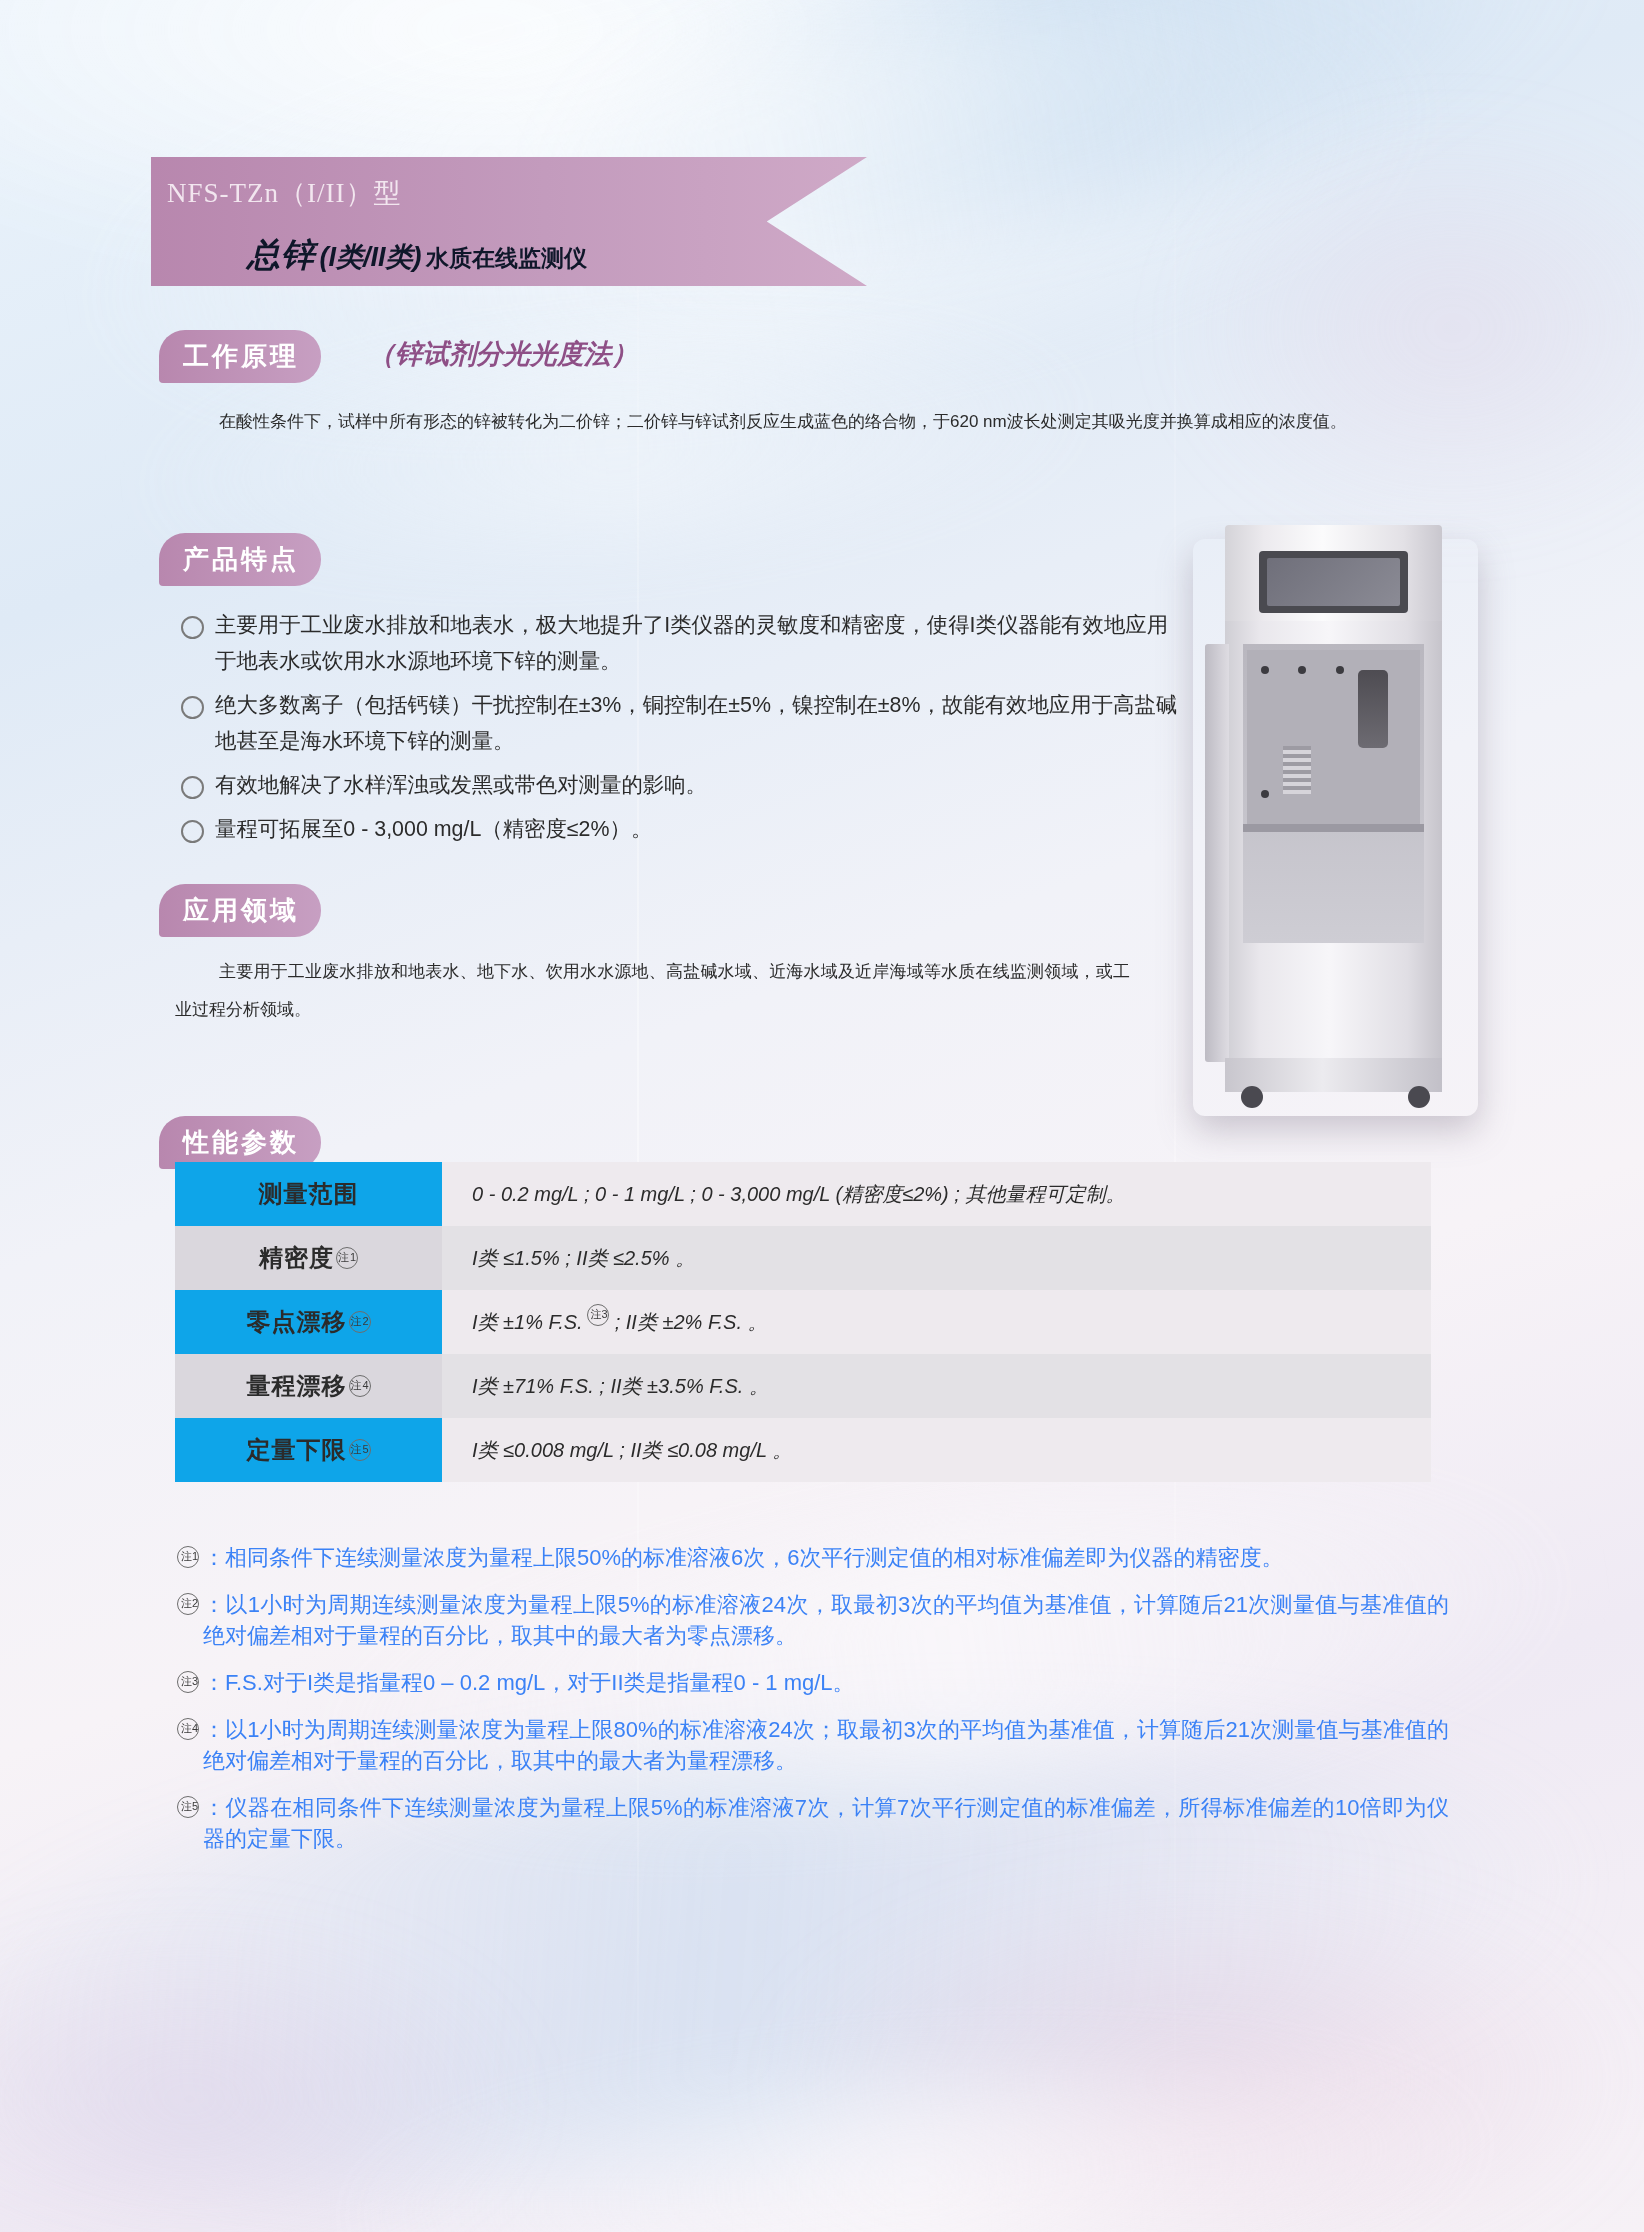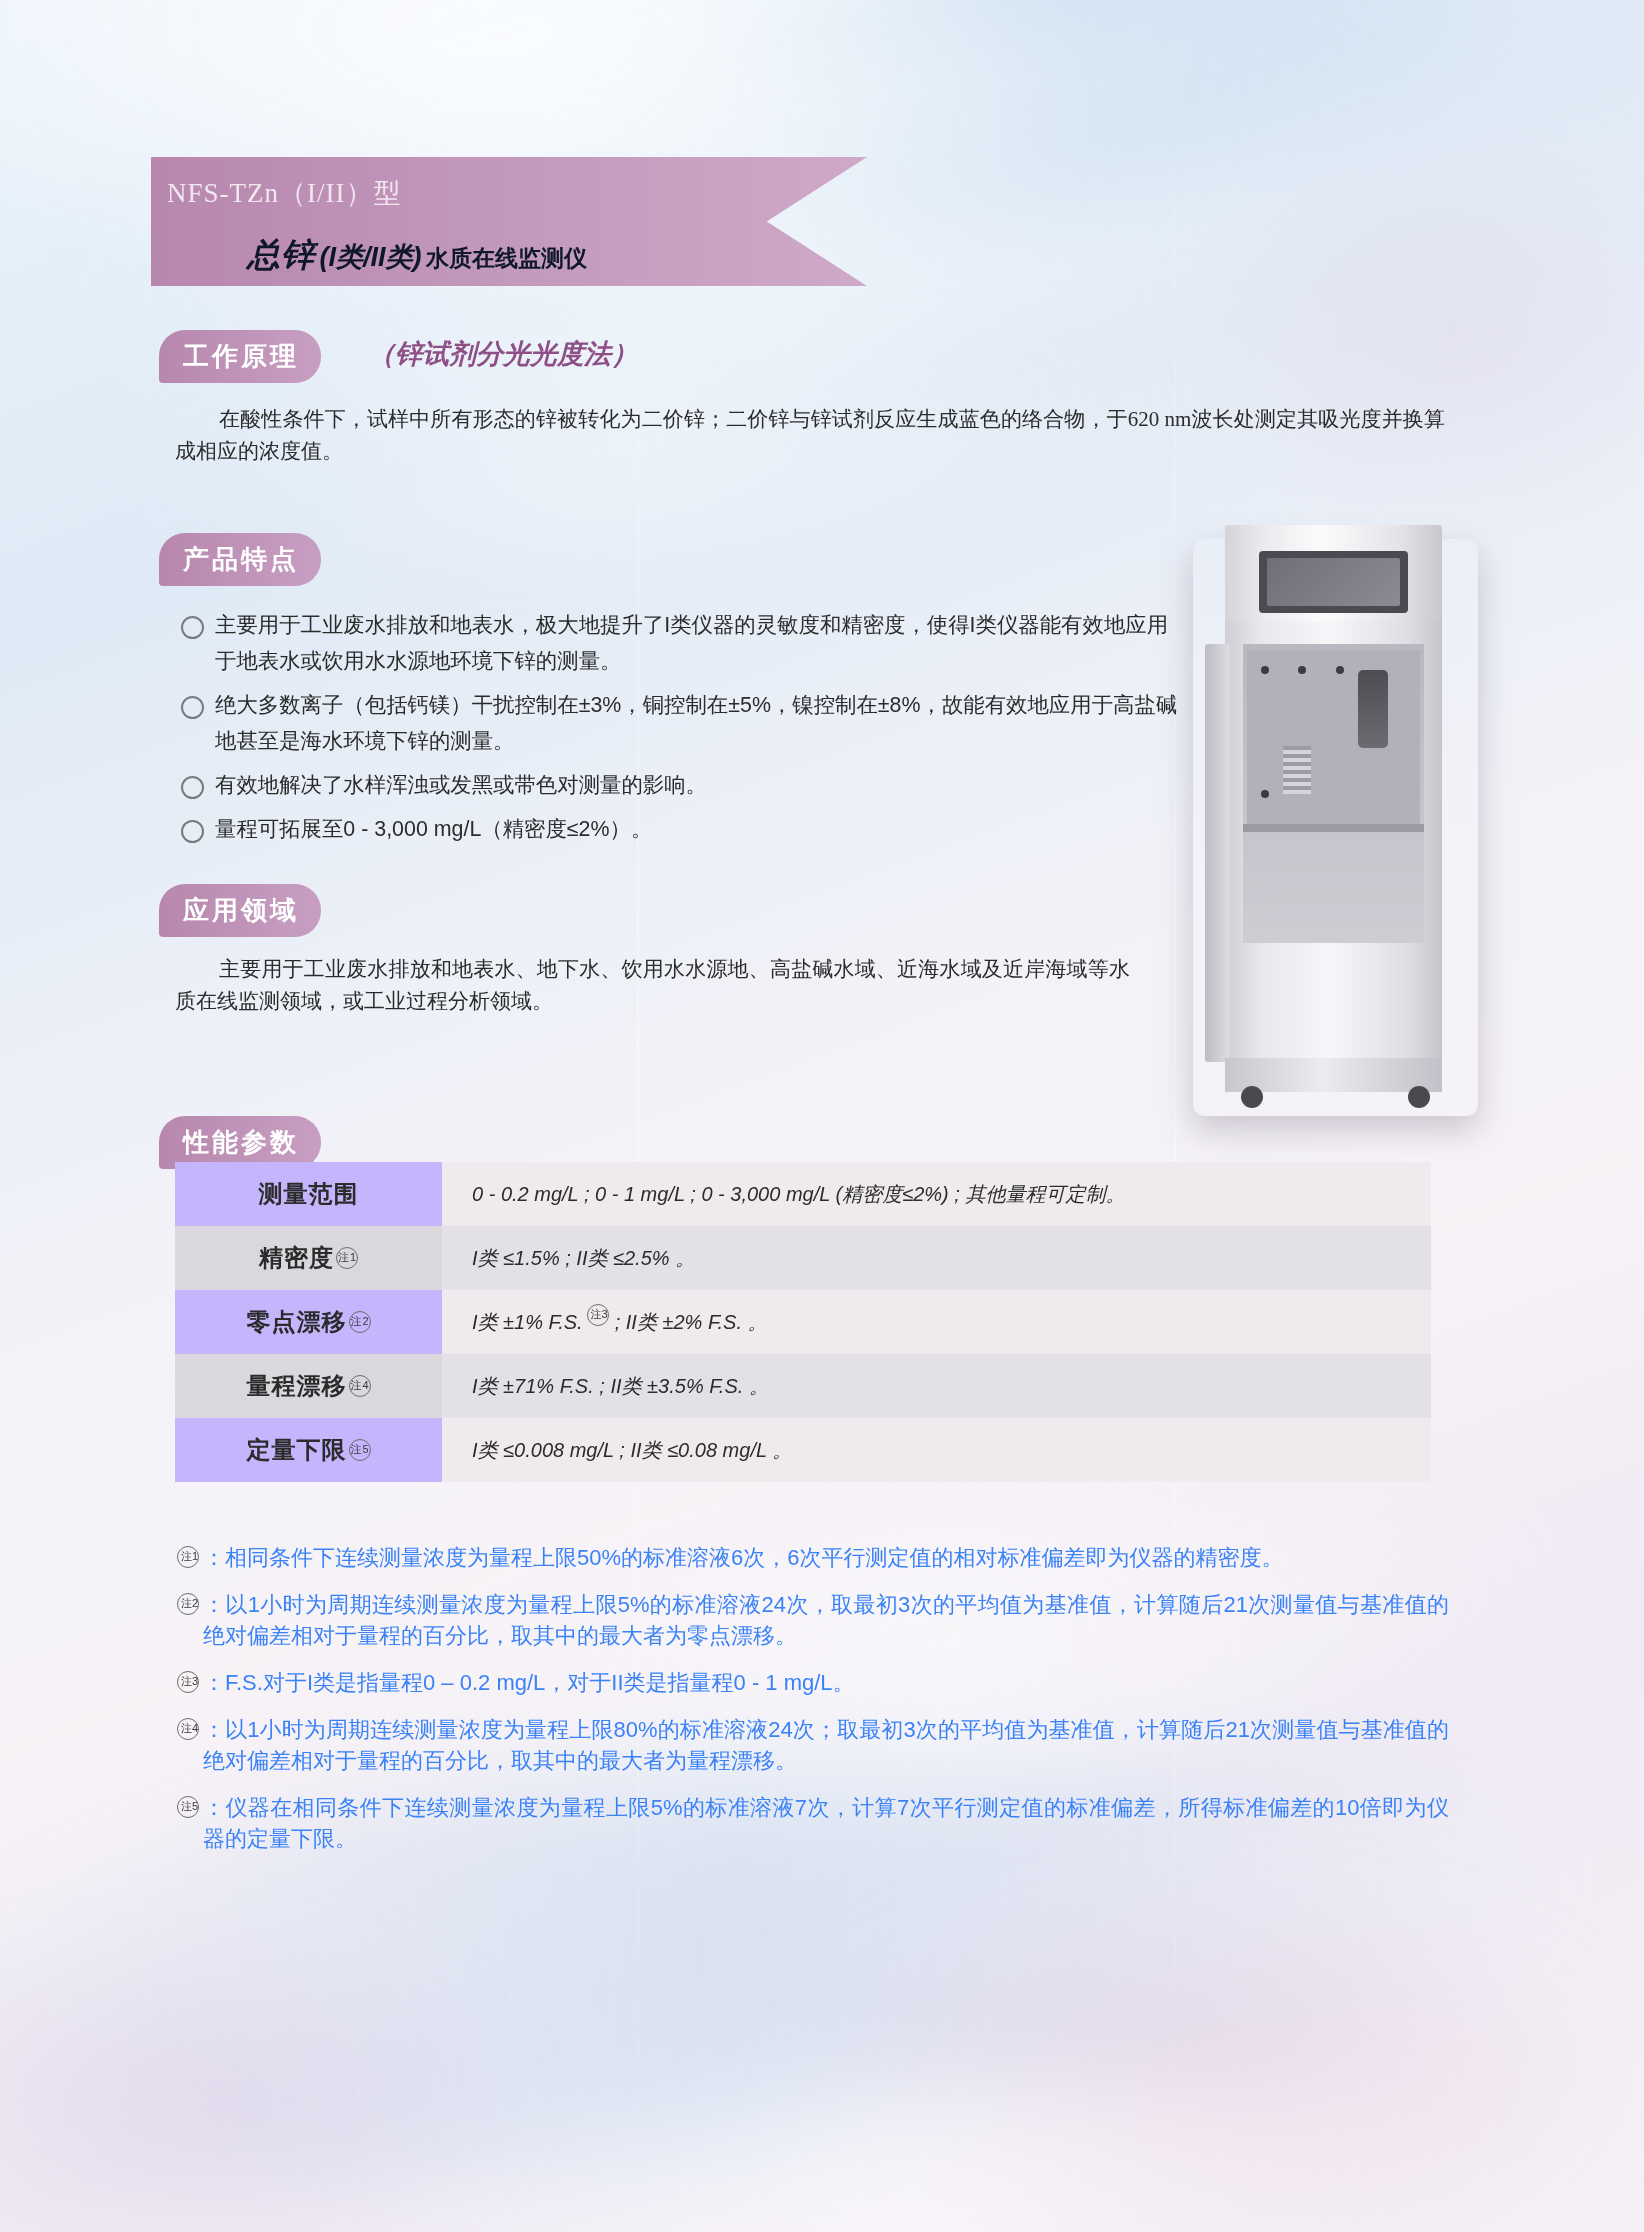--- a/index.html
+++ b/index.html
@@ -54,23 +54,22 @@
     color:#ffffff;font-size:26px;font-weight:bold;letter-spacing:3px;
     padding:0 22px 0 24px;border-radius:26px 26px 26px 4px;
     box-sizing:border-box;
   }
   .sec-sub{
     position:absolute;color:#8e4f86;font-size:27px;font-weight:bold;font-style:italic;
     font-family:"Liberation Serif","DejaVu Serif",serif;
   }
 
   .para{
-    position:absolute;color:#2b2b2b;font-size:21px;line-height:32px;
+    position:absolute;color:#2b2b2b;font-size:17px;line-height:38px;
     text-align:justify;
-    font-family:Liberation Serif, serif;
   }
   .indent{text-indent:44px;}
 
   .bullets{position:absolute;}
   .bullet{display:flex;align-items:flex-start;margin-bottom:8px;}
   .bullet .ring{
     flex:0 0 auto;width:19px;height:19px;border:2px solid #7a7a7a;border-radius:50%;
     margin-top:9px;margin-right:11px;
   }
   .bullet .btxt{color:#2b2b2b;font-size:21.4px;line-height:36px;}
@@ -99,21 +98,21 @@
   .tbl{position:absolute;left:175px;top:1162px;width:1256px;}
   .trow{display:flex;height:64px;}
   .tc-l{
     flex:0 0 267px;display:flex;align-items:center;justify-content:center;
     color:#2b2b2b;font-size:24px;font-weight:bold;letter-spacing:1px;
   }
   .tc-r{
     flex:1 1 auto;display:flex;align-items:center;
     padding-left:30px;color:#2b2b2b;font-size:20px;font-style:italic;
   }
-  .row-a .tc-l{background:#c4b5fd;}
+  .row-a .tc-l{background:#0ea5e9;}
   .row-a .tc-r{background:#eeeaee;}
   .row-b .tc-l{background:#dad7dd;}
   .row-b .tc-r{background:#e3e1e5;}
   .note-mark{
     display:inline-block;border:1.6px solid #6d6d6d;border-radius:50%;
     font-size:11px;font-style:normal;font-weight:normal;color:#3a3a3a;
     width:20px;height:20px;line-height:19px;text-align:right;vertical-align:super;
     margin-left:2px;
   }
   .note-mark.sup{margin-left:4px;position:relative;top:-7px;}

